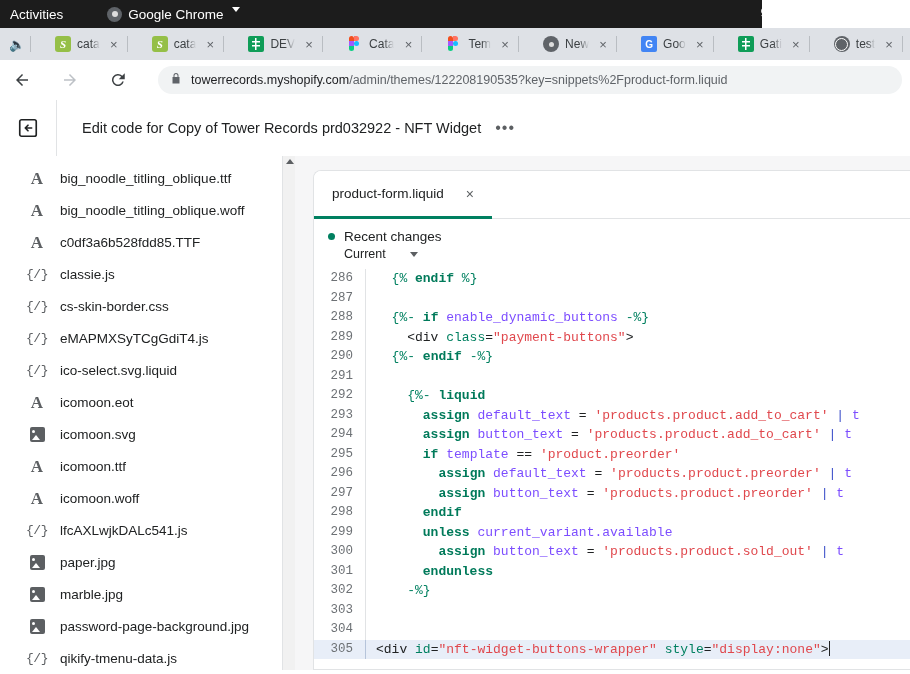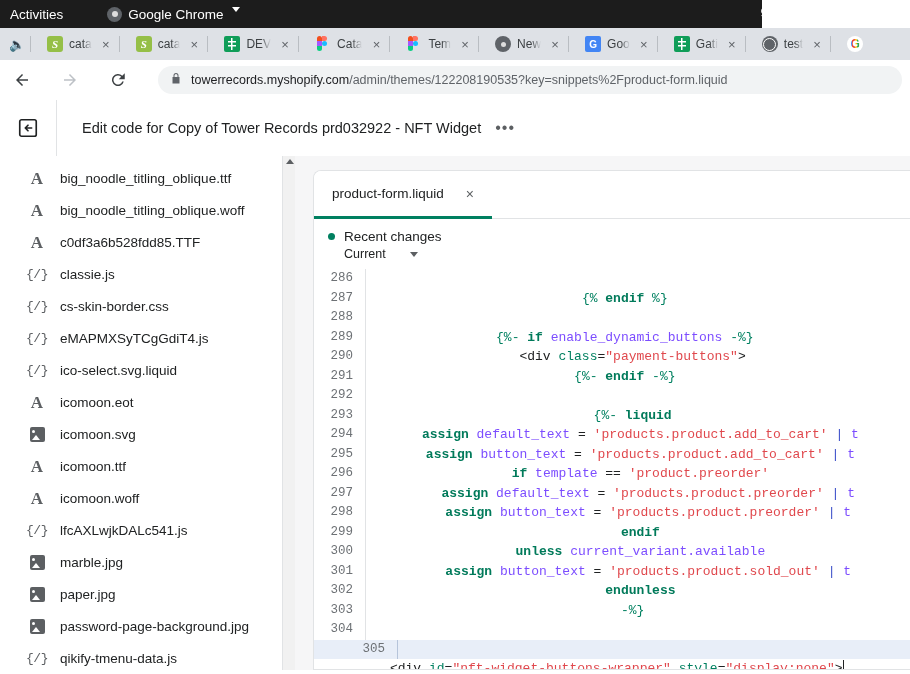--- a/index.html
+++ b/index.html
@@ -58,21 +58,21 @@
     width: 26px; height: 26px;
     display: flex; align-items: center; justify-content: center;
     color: #3c4043;
     font-size: 13px;
     flex: 0 0 auto;
   }
   .tab {
     display: flex; align-items: center;
     height: 28px;
     flex: 0 0 auto;
-    padding: 0 5px 0 17px;
+    padding: 0 5px 0 25px;
     gap: 6px;
     position: relative;
   }
   .tab::before {
     content: "";
     position: absolute; left: 0; top: 6px;
     width: 1px; height: 16px;
     background: #b9bdc2;
   }
   .tab-favicon {
@@ -324,36 +324,35 @@
     font-size: 13px;
     line-height: 19.5px;
     background: #ffffff;
     position: relative;
     overflow: hidden;
     height: 400px;
   }
   .code-line {
     display: flex;
     height: 19.5px;
-    align-items: center;
+    align-items: flex-start;
     white-space: pre;
-    flex-direction: column;
   }
   .code-line.active { background: #e8eef8; }
   .gutter {
     width: 52px; flex: 0 0 auto;
     text-align: right;
     padding-right: 12px;
     color: #6d7175;
     font-size: 12.5px;
     border-right: 1px solid #e1e3e5;
     align-self: stretch;
     display: flex; align-items: center; justify-content: flex-end;
   }
-  .code-line.active .gutter { border-right: 1px solid #b6c4da; margin-left: 32px; }
+  .code-line.active .gutter { border-right: 1px solid #b6c4da; }
   .code-text { padding-left: 10px; white-space: pre; }
   .tk-attr  { color: #008060; }
   .tk-kw    { color: #007a5a; font-weight: bold; }
   .tk-var   { color: #7c4dff; }
   .tk-str   { color: #e0484d; }
   .tk-filter{ color: #7c4dff; }
   .tk-pipe  { color: #3b4ec9; }
   .tk-plain { color: #202223; }
   .tk-bracket { color: #008060; }
 
@@ -567,27 +566,27 @@
         <div class="file-row">
           <span class="file-icon">
             <span class="icon-code">{/}</span>
           </span>
           <span class="file-name">lfcAXLwjkDALc541.js</span>
         </div>
         <div class="file-row">
           <span class="file-icon">
             <span class="icon-img"></span>
           </span>
+          <span class="file-name">paper.jpg</span>
+        </div>
+        <div class="file-row">
+          <span class="file-icon">
+            <span class="icon-img"></span>
+          </span>
           <span class="file-name">marble.jpg</span>
-        </div>
-        <div class="file-row">
-          <span class="file-icon">
-            <span class="icon-img"></span>
-          </span>
-          <span class="file-name">paper.jpg</span>
         </div>
         <div class="file-row">
           <span class="file-icon">
             <span class="icon-img"></span>
           </span>
           <span class="file-name">password-page-background.jpg</span>
         </div>
         <div class="file-row">
           <span class="file-icon">
             <span class="icon-code">{/}</span>

